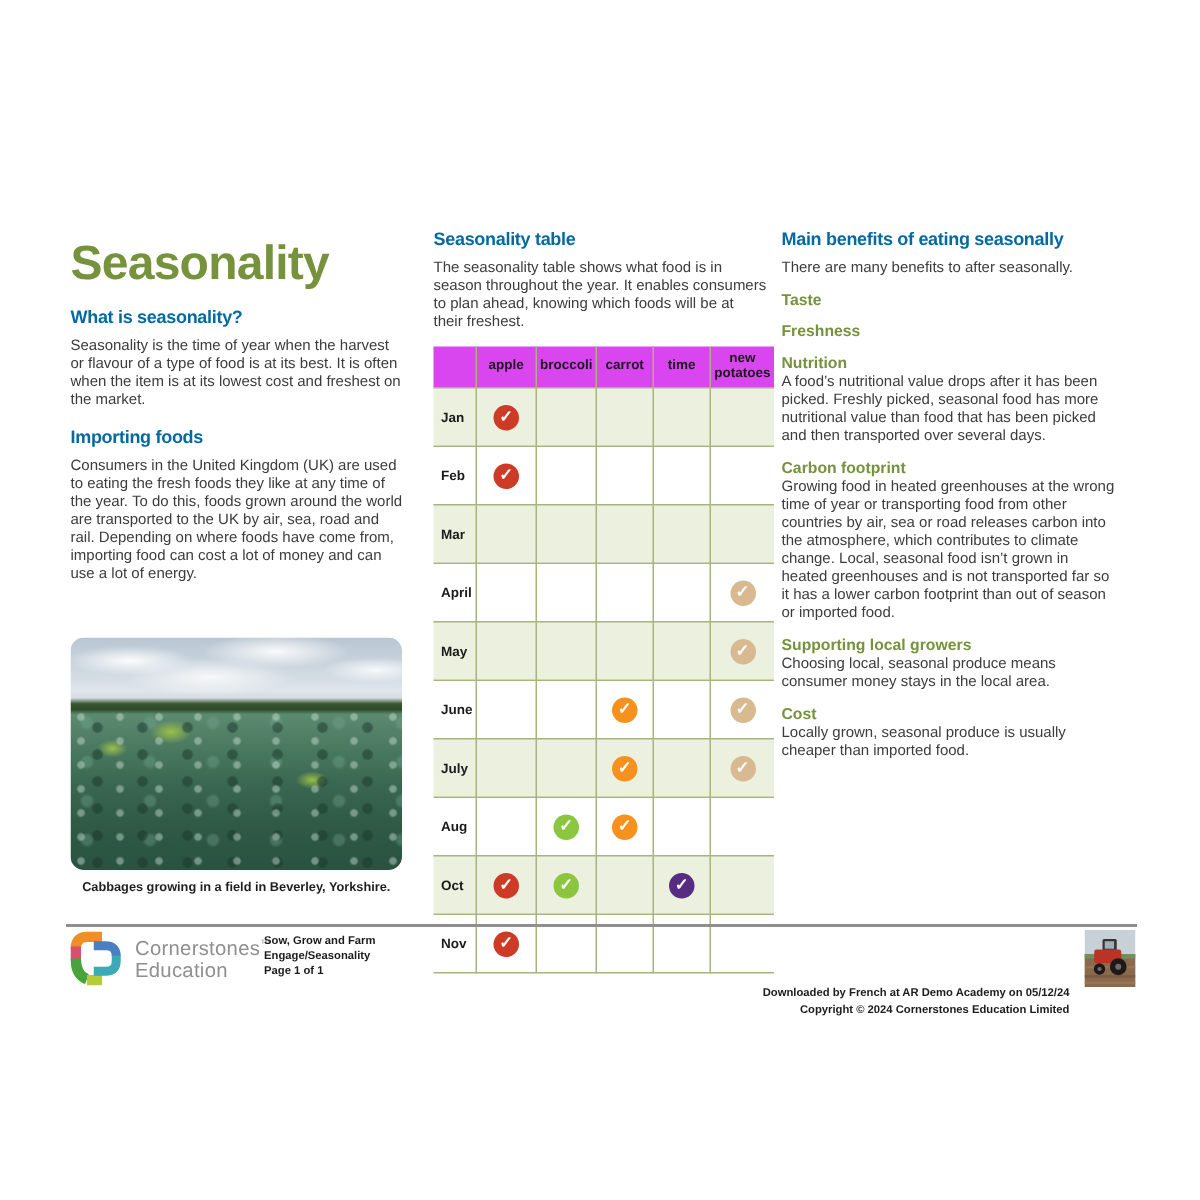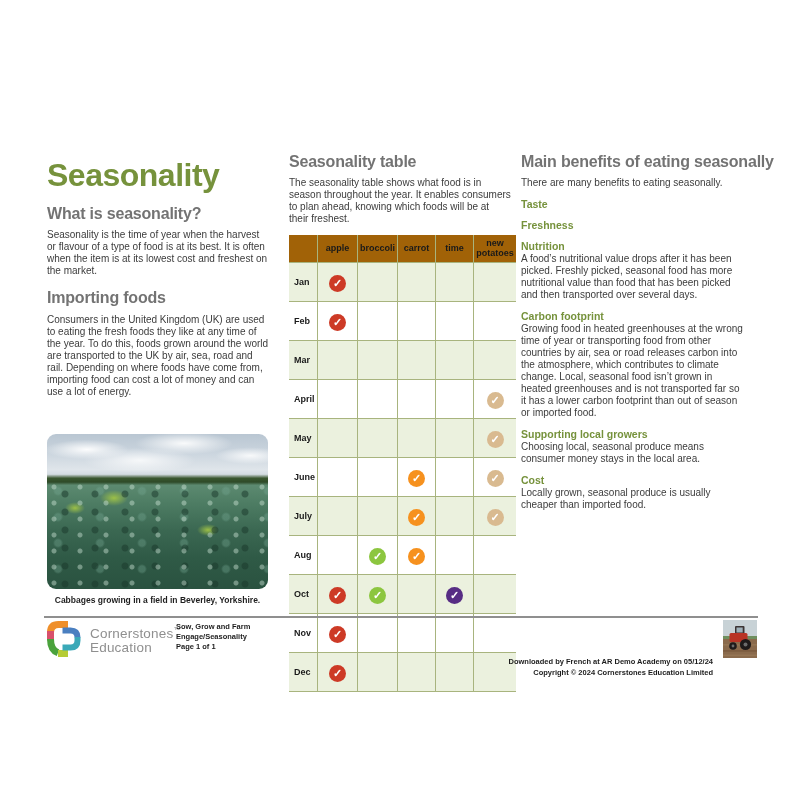--- a/index.html
+++ b/index.html
@@ -4,31 +4,31 @@
 <style>
   html,body{margin:0;padding:0;background:#fff;}
   .page{position:relative;width:800px;height:800px;background:#ffffff;overflow:hidden;
         font-family:"Liberation Sans",sans-serif;color:#3c3c3c;}
   .col{position:absolute;width:222px;}
   #col-left{left:47px;top:147px;}
   #col-middle{left:289px;top:153px;}
   #col-right{left:521px;top:153px;}
 
   h1{font-size:32px;line-height:1;font-weight:bold;color:#76923c;margin:12px 0 14px 0;letter-spacing:-0.5px;}
-  h2{font-size:16px;line-height:1.15;font-weight:bold;color:#737373;margin:12px 0 6px 0;
+  h2{font-size:12px;line-height:1.15;font-weight:bold;color:#0369a1;margin:12px 0 6px 0;
      letter-spacing:-0.2px;white-space:nowrap;}
   h3{font-size:10.5px;line-height:11px;font-weight:bold;color:#76923c;margin:10px 0 1px 0;}
   p{font-size:10px;line-height:12px;margin:0 0 2px 0;color:#3c3c3c;}
   #col-middle h2, #col-right h2{margin-top:0;}
 
   
   table.season{border-collapse:collapse;table-layout:fixed;width:222px;margin-top:10px;}
   table.season th, table.season td{border:1px solid #a8b47e;padding:0;}
   table.season thead th{border-top:none;height:27px;font-size:9px;line-height:1.1;
-       font-weight:bold;color:#1a1a1a;text-align:center;vertical-align:middle;background:#a16207;}
+       font-weight:bold;color:#1a1a1a;text-align:center;vertical-align:middle;background:#d946ef;}
   table.season th:first-child, table.season td:first-child{border-left:none;}
   table.season th:last-child, table.season td:last-child{border-right:none;}
   table.season tbody tr{height:39px;}
   table.season tbody tr:nth-child(odd){background:#ebf1de;}
   table.season tbody th.month{font-size:9px;font-weight:bold;color:#1a1a1a;text-align:left;
        padding-left:5px;vertical-align:middle;}
   table.season td{text-align:center;vertical-align:middle;}
   .check{display:inline-flex;width:17px;height:17px;border-radius:50%;align-items:center;
        justify-content:center;color:#fff;font-size:11px;font-weight:bold;line-height:1;}
 
@@ -172,35 +172,27 @@
             <td></td>
           </tr>
           <tr>
             <th class="month">Nov</th>
             <td><span class="check" style="background: rgb(205, 58, 38);">✓</span></td>
             <td></td>
             <td></td>
             <td></td>
             <td></td>
           </tr>
-          <tr>
-            <th class="month">Dec</th>
-            <td><span class="check" style="background: rgb(205, 58, 38);">✓</span></td>
-            <td></td>
-            <td></td>
-            <td></td>
-            <td></td>
-          </tr>
         </tbody>
     </table>
   </div>
 
   <div class="col" id="col-right">
     <h2>Main benefits of eating seasonally</h2>
-    <p>There are many benefits to eating seasonally.</p>
+    <p>There are many benefits to after seasonally.</p>
     <div id="benefits">
         <h3>Taste</h3>
         <h3>Freshness</h3>
         <h3>Nutrition</h3>
         <p>A food’s nutritional value drops after it has been picked. Freshly picked, seasonal food has more nutritional value than food that has been picked and then transported over several days.</p>
         <h3>Carbon footprint</h3>
         <p>Growing food in heated greenhouses at the wrong time of year or transporting food from other countries by air, sea or road releases carbon into the atmosphere, which contributes to climate change. Local, seasonal food isn’t grown in heated greenhouses and is not transported far so it has a lower carbon footprint than out of season or imported food.</p>
         <h3>Supporting local growers</h3>
         <p>Choosing local, seasonal produce means consumer money stays in the local area.</p>
         <h3>Cost</h3>

